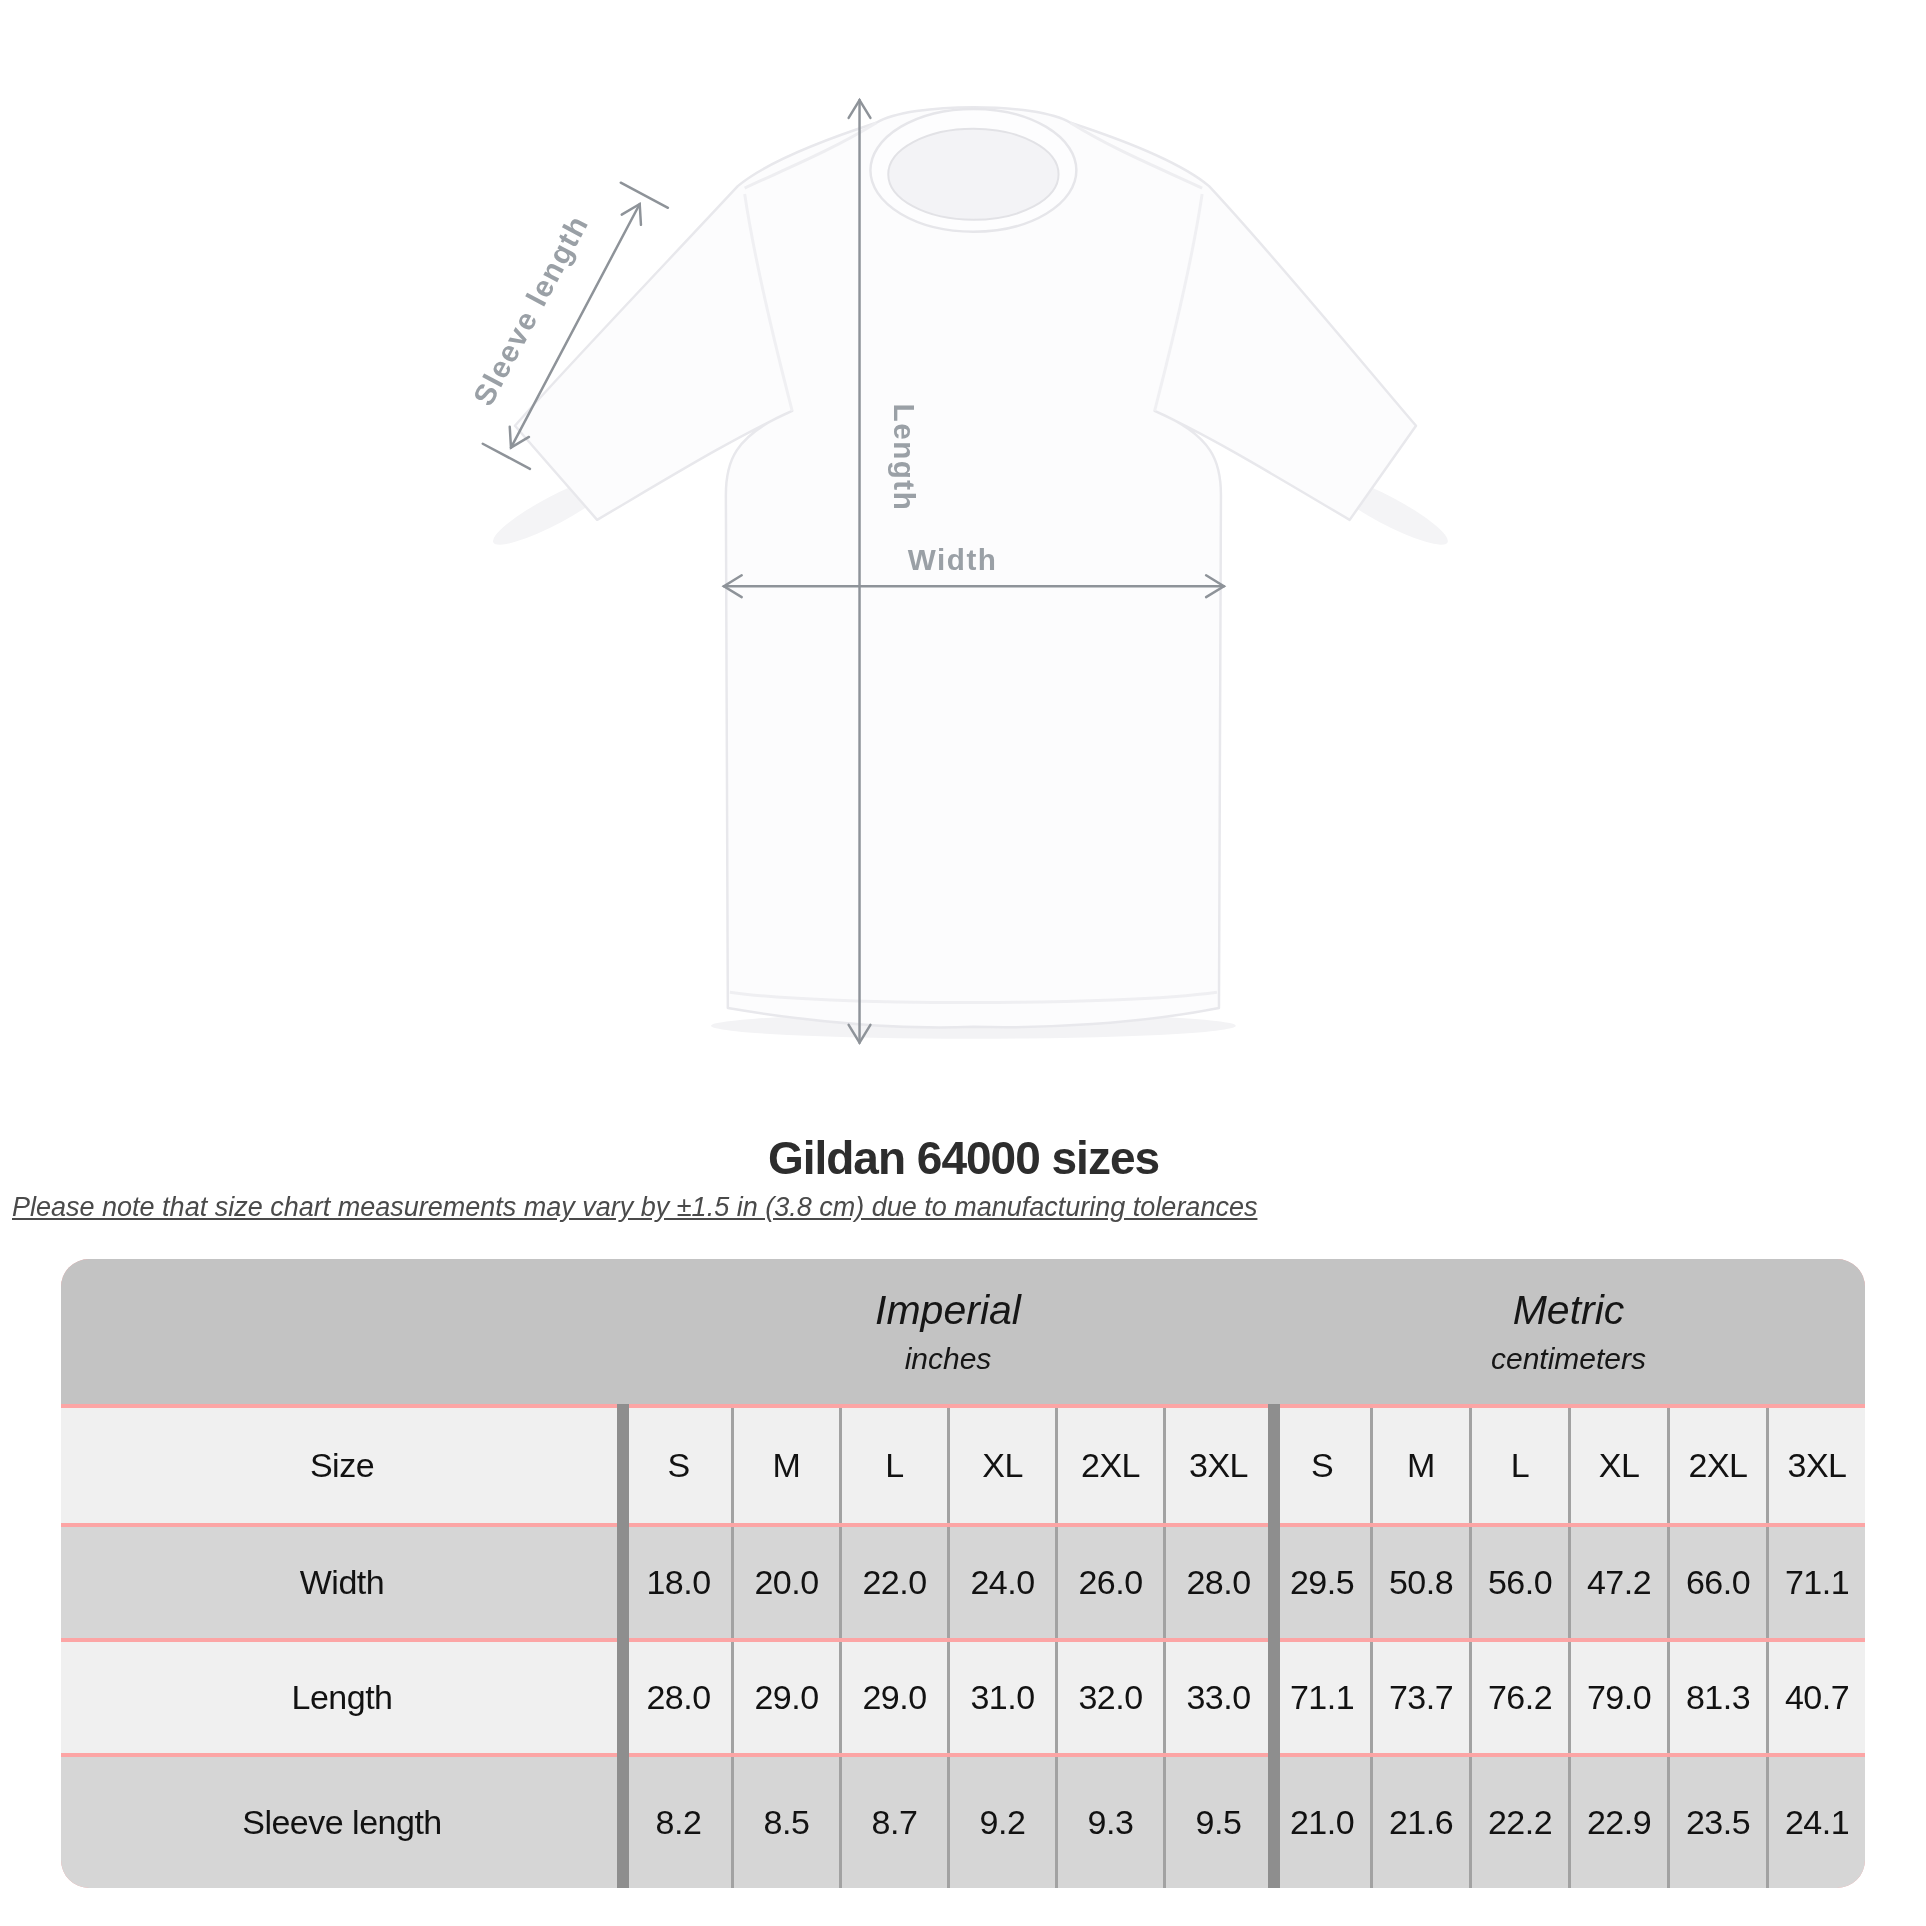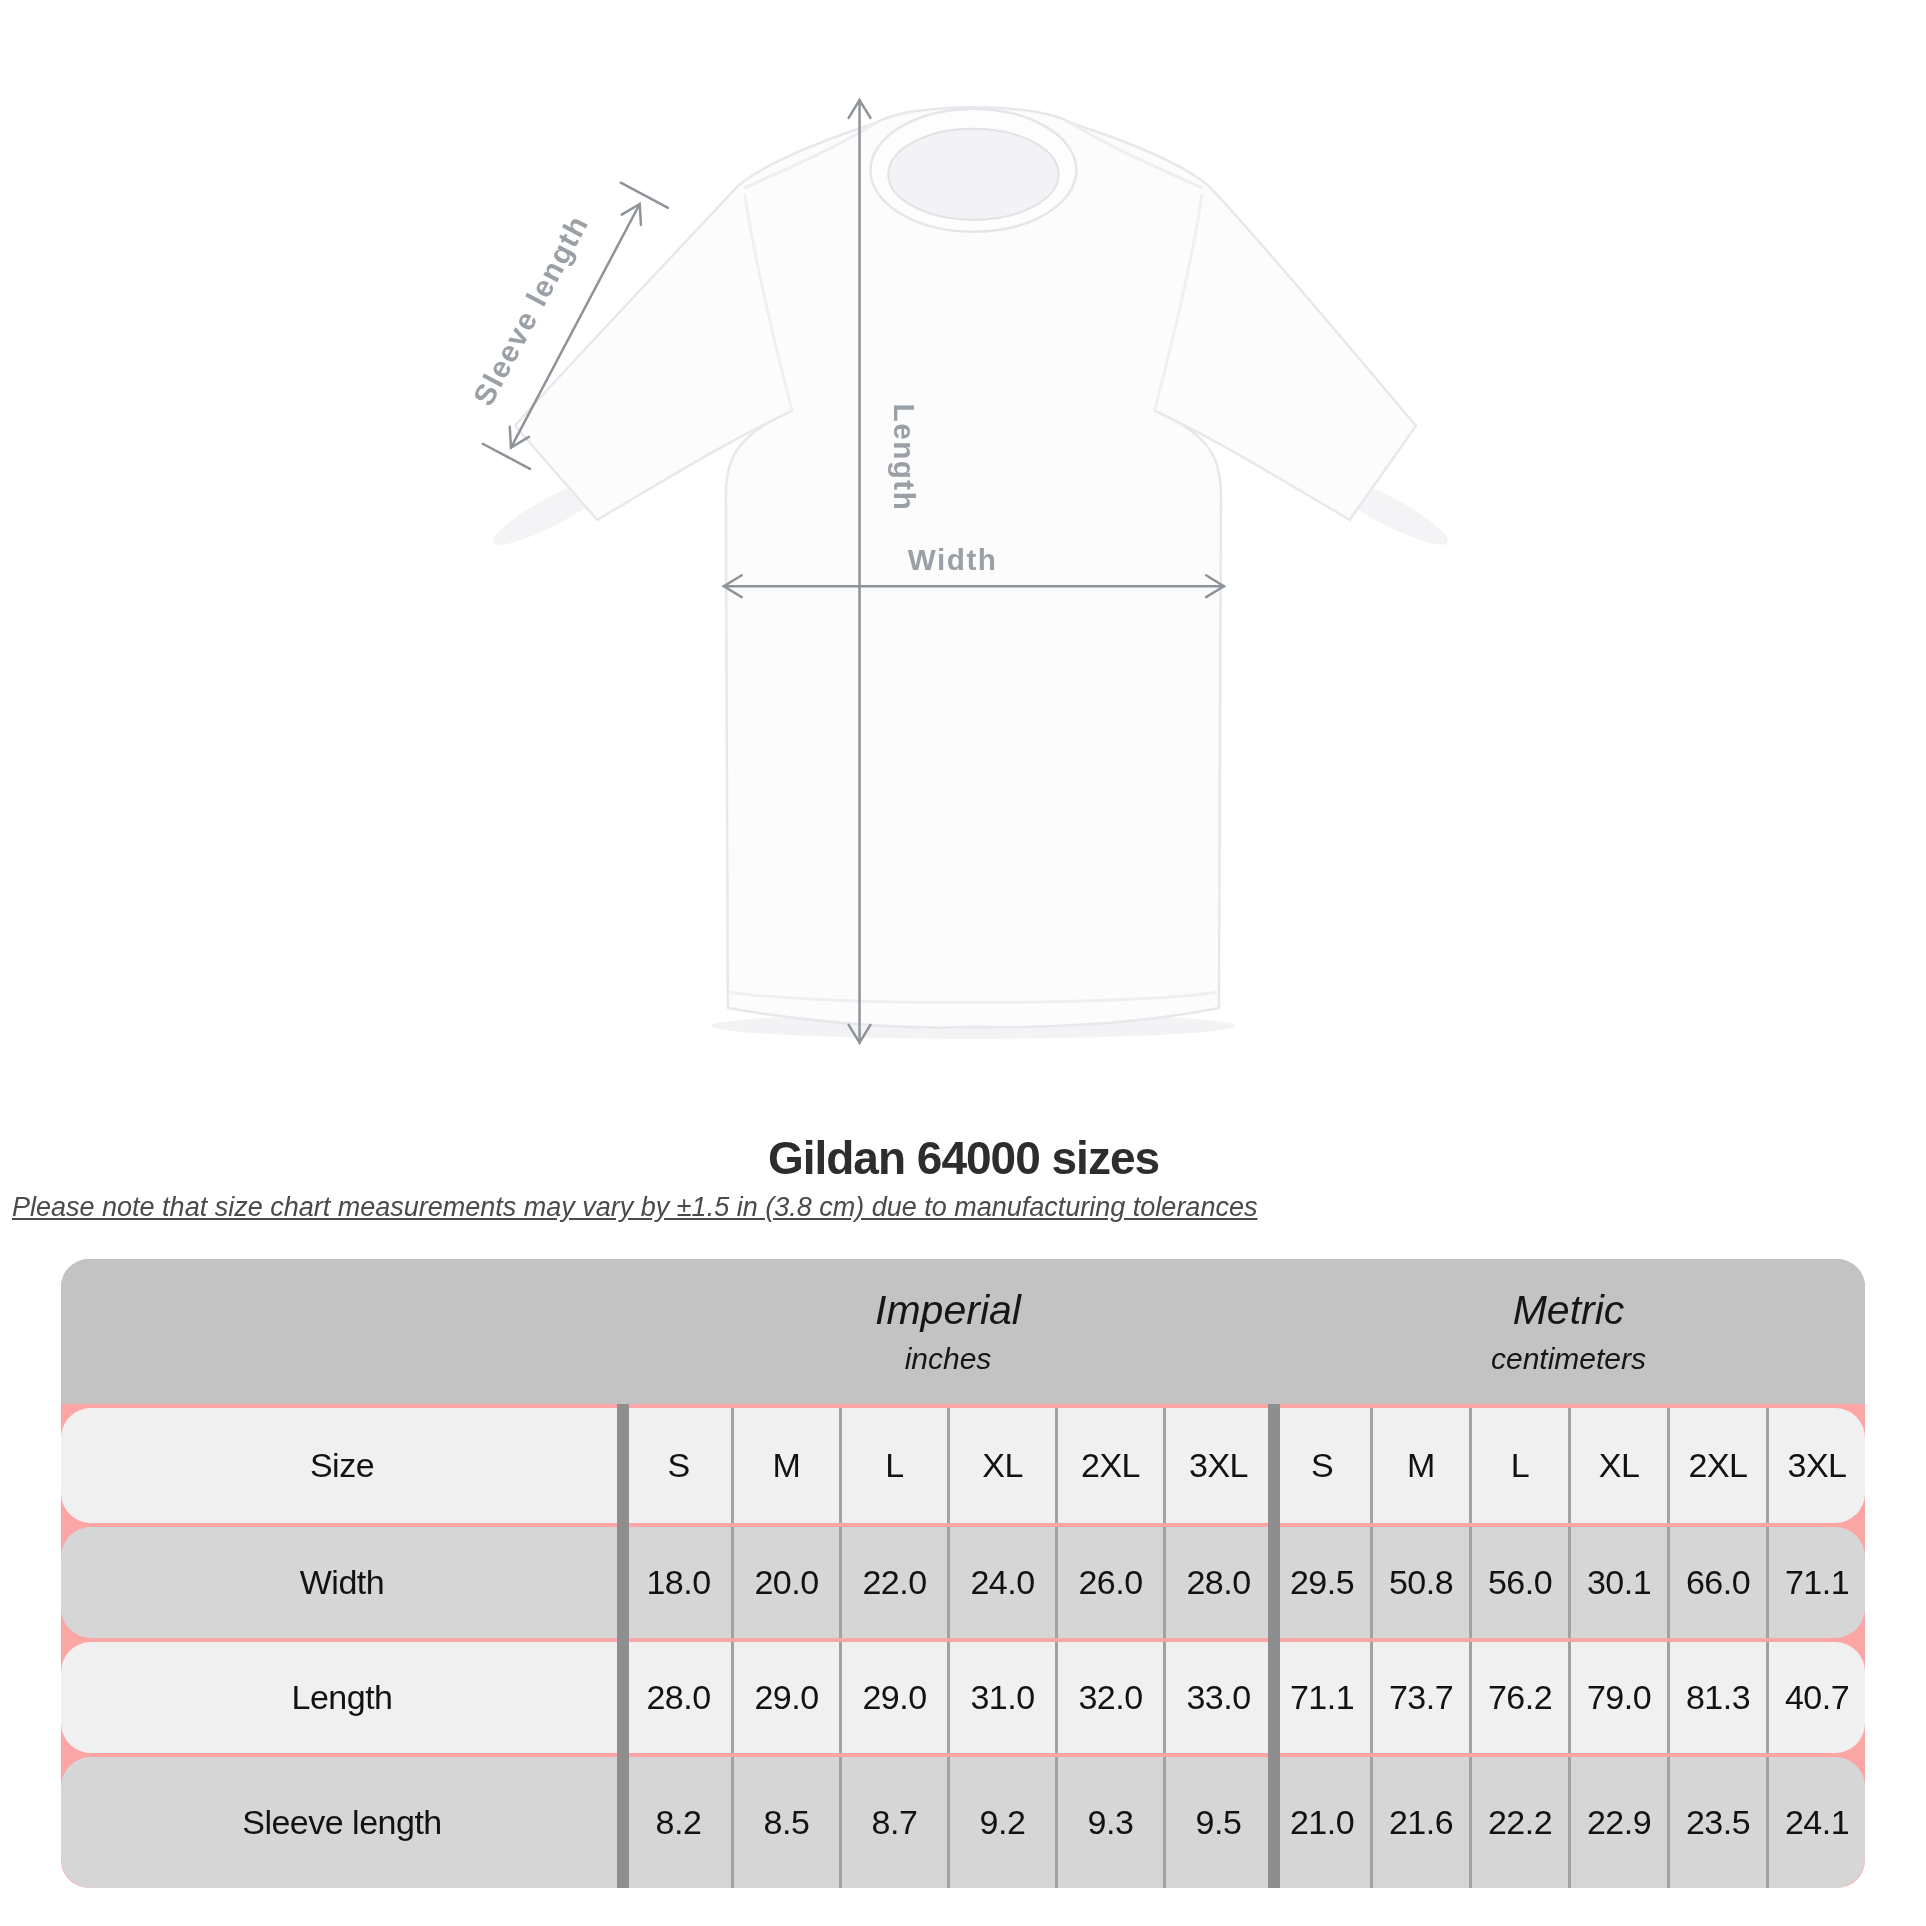--- a/index.html
+++ b/index.html
@@ -17,21 +17,21 @@
         font-style:italic;font-size:27px;color:#4a4a4a;text-decoration:underline;}
 
   
   .sizetable{position:absolute;left:61px;top:1259px;width:1804px;
              display:grid;grid-template-rows:145px 115px 111px 111px 131px;
              row-gap:4px;background:#fca5a5;border-radius:28px;overflow:hidden;}
   .thead{display:grid;grid-template-columns:562px 650px 591px;background:#c3c3c3;}
   .ghead{display:flex;flex-direction:column;align-items:center;justify-content:center;gap:8px;}
   .g-title{font-style:italic;font-size:41px;color:#161616;}
   .g-unit{font-style:italic;font-size:30px;color:#161616;}
-  .trow{display:grid;grid-template-columns:562px repeat(6,108px) repeat(6,99px);border-radius:30px;}
+  .trow{display:grid;grid-template-columns:562px repeat(6,108px) repeat(6,99px);}
   .r-light{background:#f0f0f0;}
   .r-dark{background:#d6d6d6;}
   .cell{display:flex;align-items:center;justify-content:center;
         font-size:34px;letter-spacing:-0.5px;color:#121212;}
   .trow .cell + .cell{border-left:3px solid #a2a2a2;}
   .vbar{position:absolute;top:145px;bottom:0;width:12px;background:#8e8e8e;}
   .vbar.b1{left:556px;}
   .vbar.b2{left:1207px;}
 </style>
 </head>
@@ -144,21 +144,21 @@
       <div class="cell">Width</div>
       <div class="cell">18.0</div>
       <div class="cell">20.0</div>
       <div class="cell">22.0</div>
       <div class="cell">24.0</div>
       <div class="cell">26.0</div>
       <div class="cell">28.0</div>
       <div class="cell">29.5</div>
       <div class="cell">50.8</div>
       <div class="cell">56.0</div>
-      <div class="cell">30.1</div>
+      <div class="cell">47.2</div>
       <div class="cell">66.0</div>
       <div class="cell">71.1</div>
     </div>
     <div class="trow r-light">
       <div class="cell">Length</div>
       <div class="cell">28.0</div>
       <div class="cell">29.0</div>
       <div class="cell">29.0</div>
       <div class="cell">31.0</div>
       <div class="cell">32.0</div>

